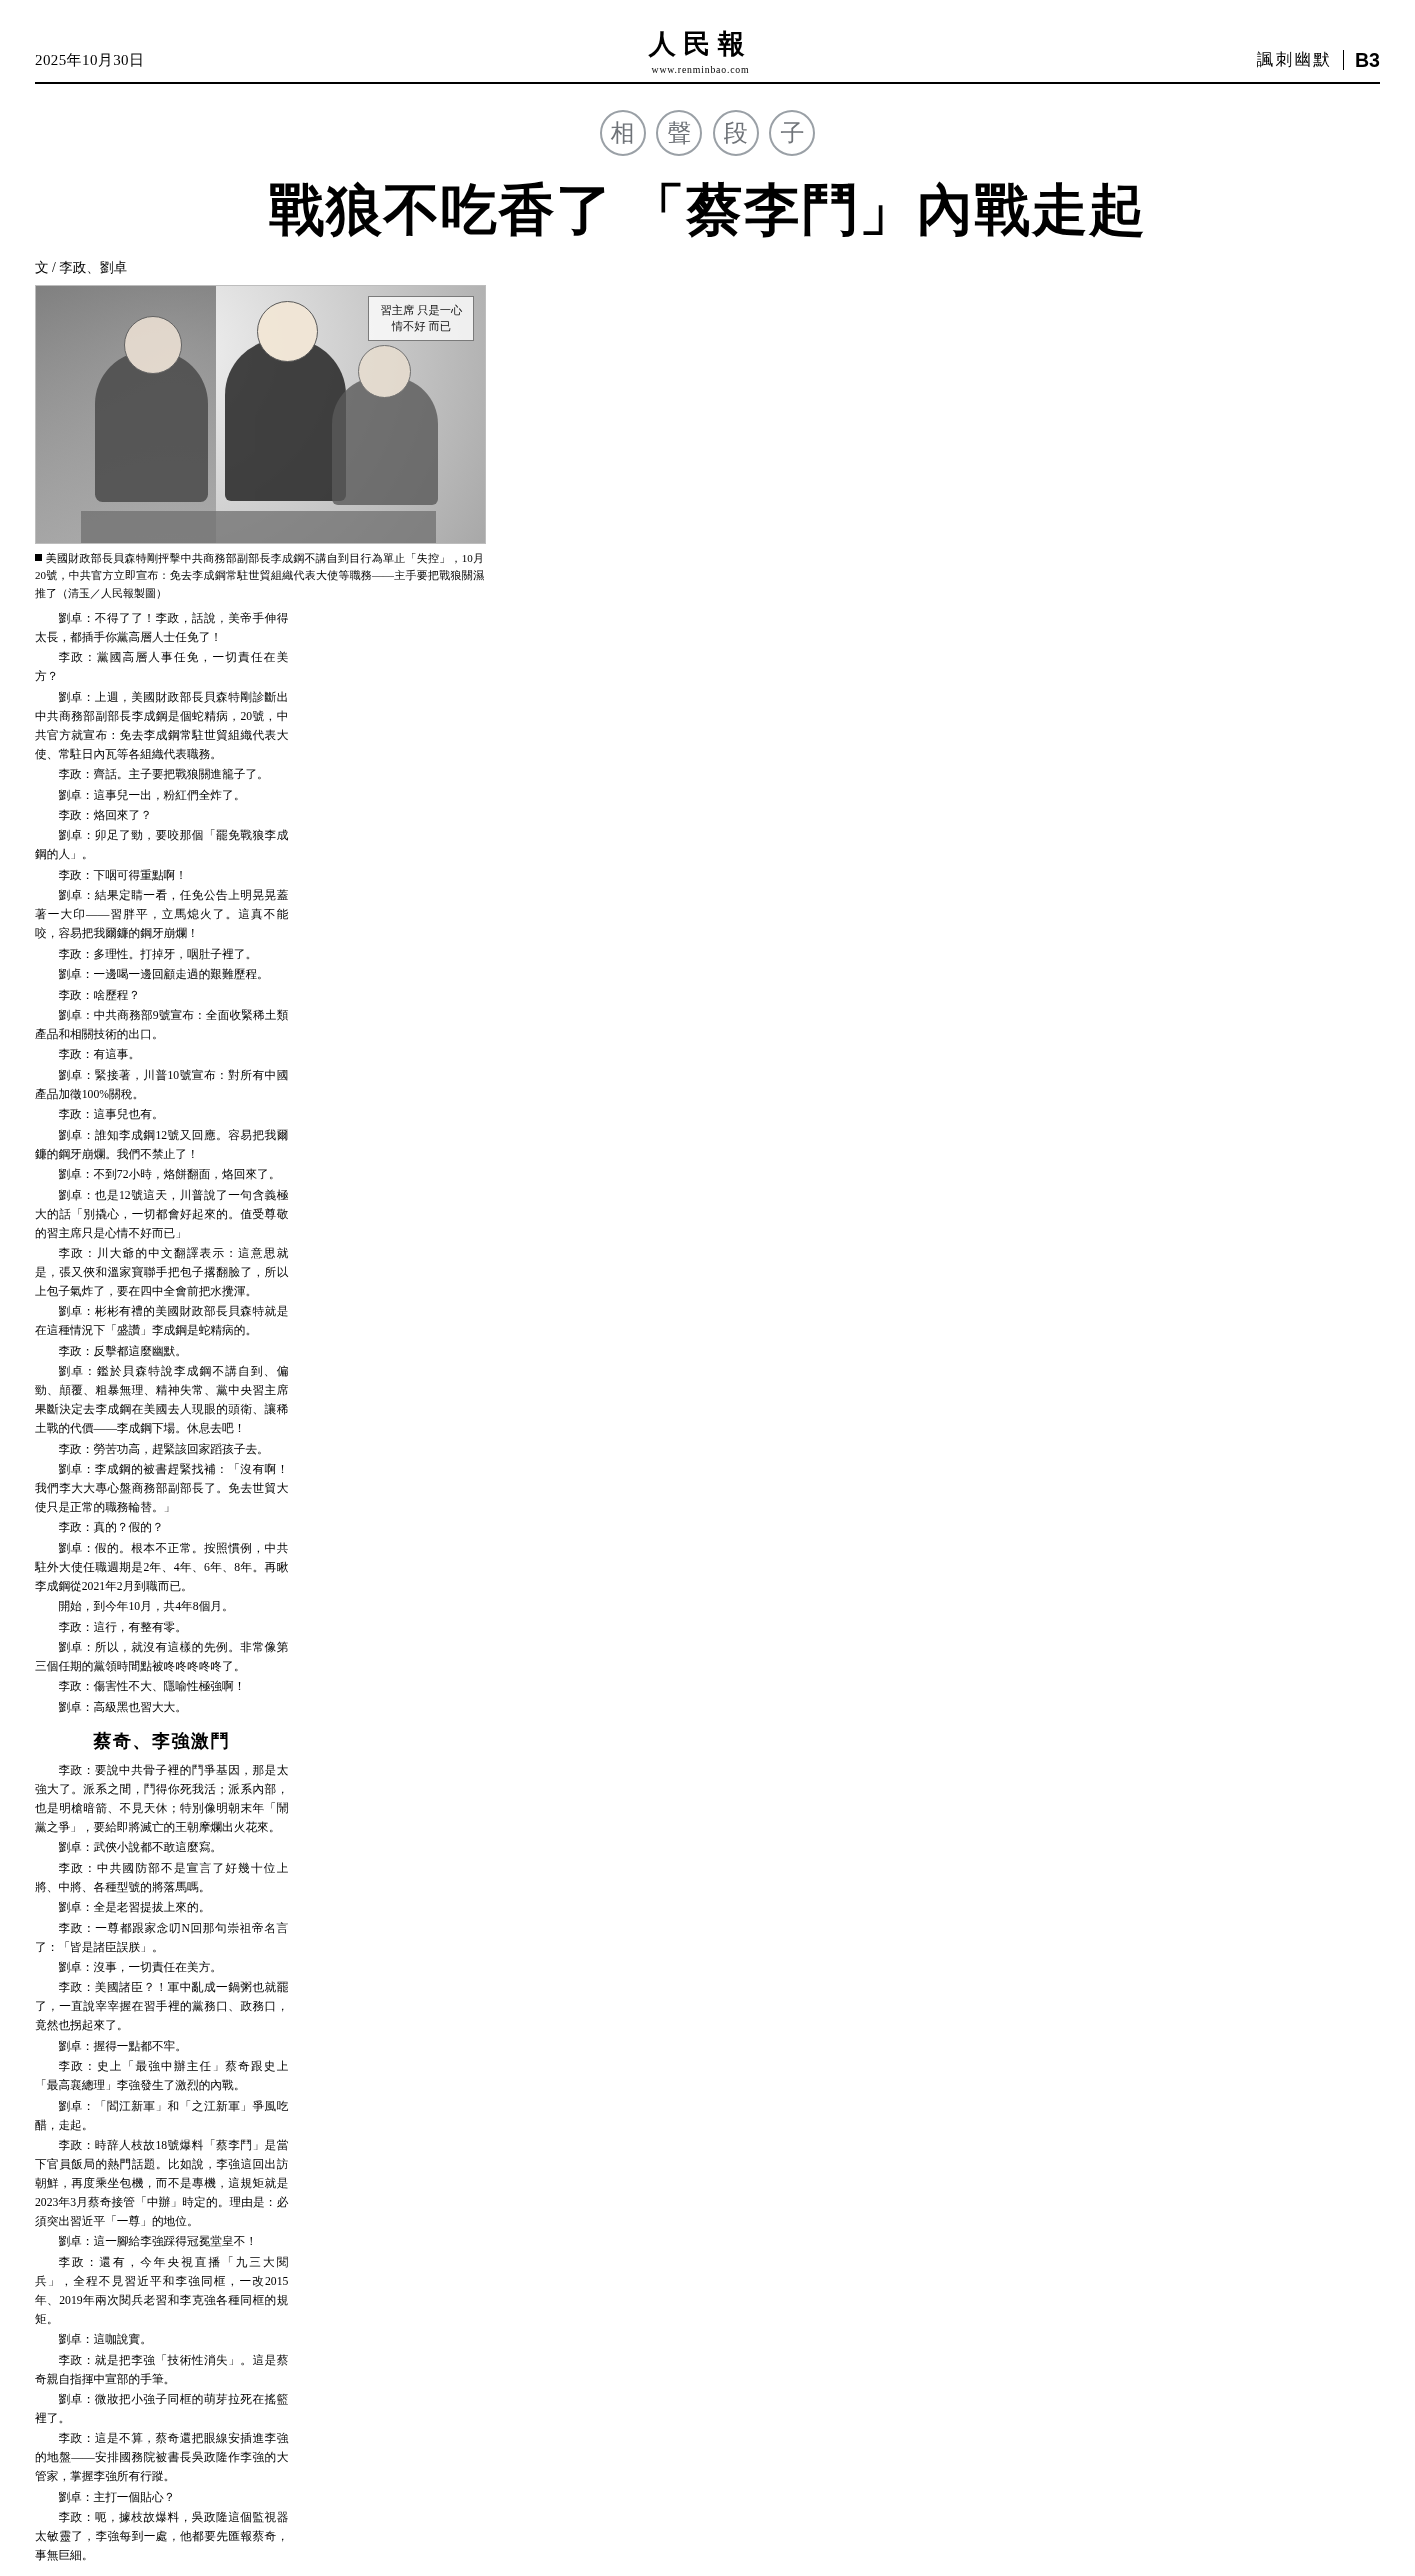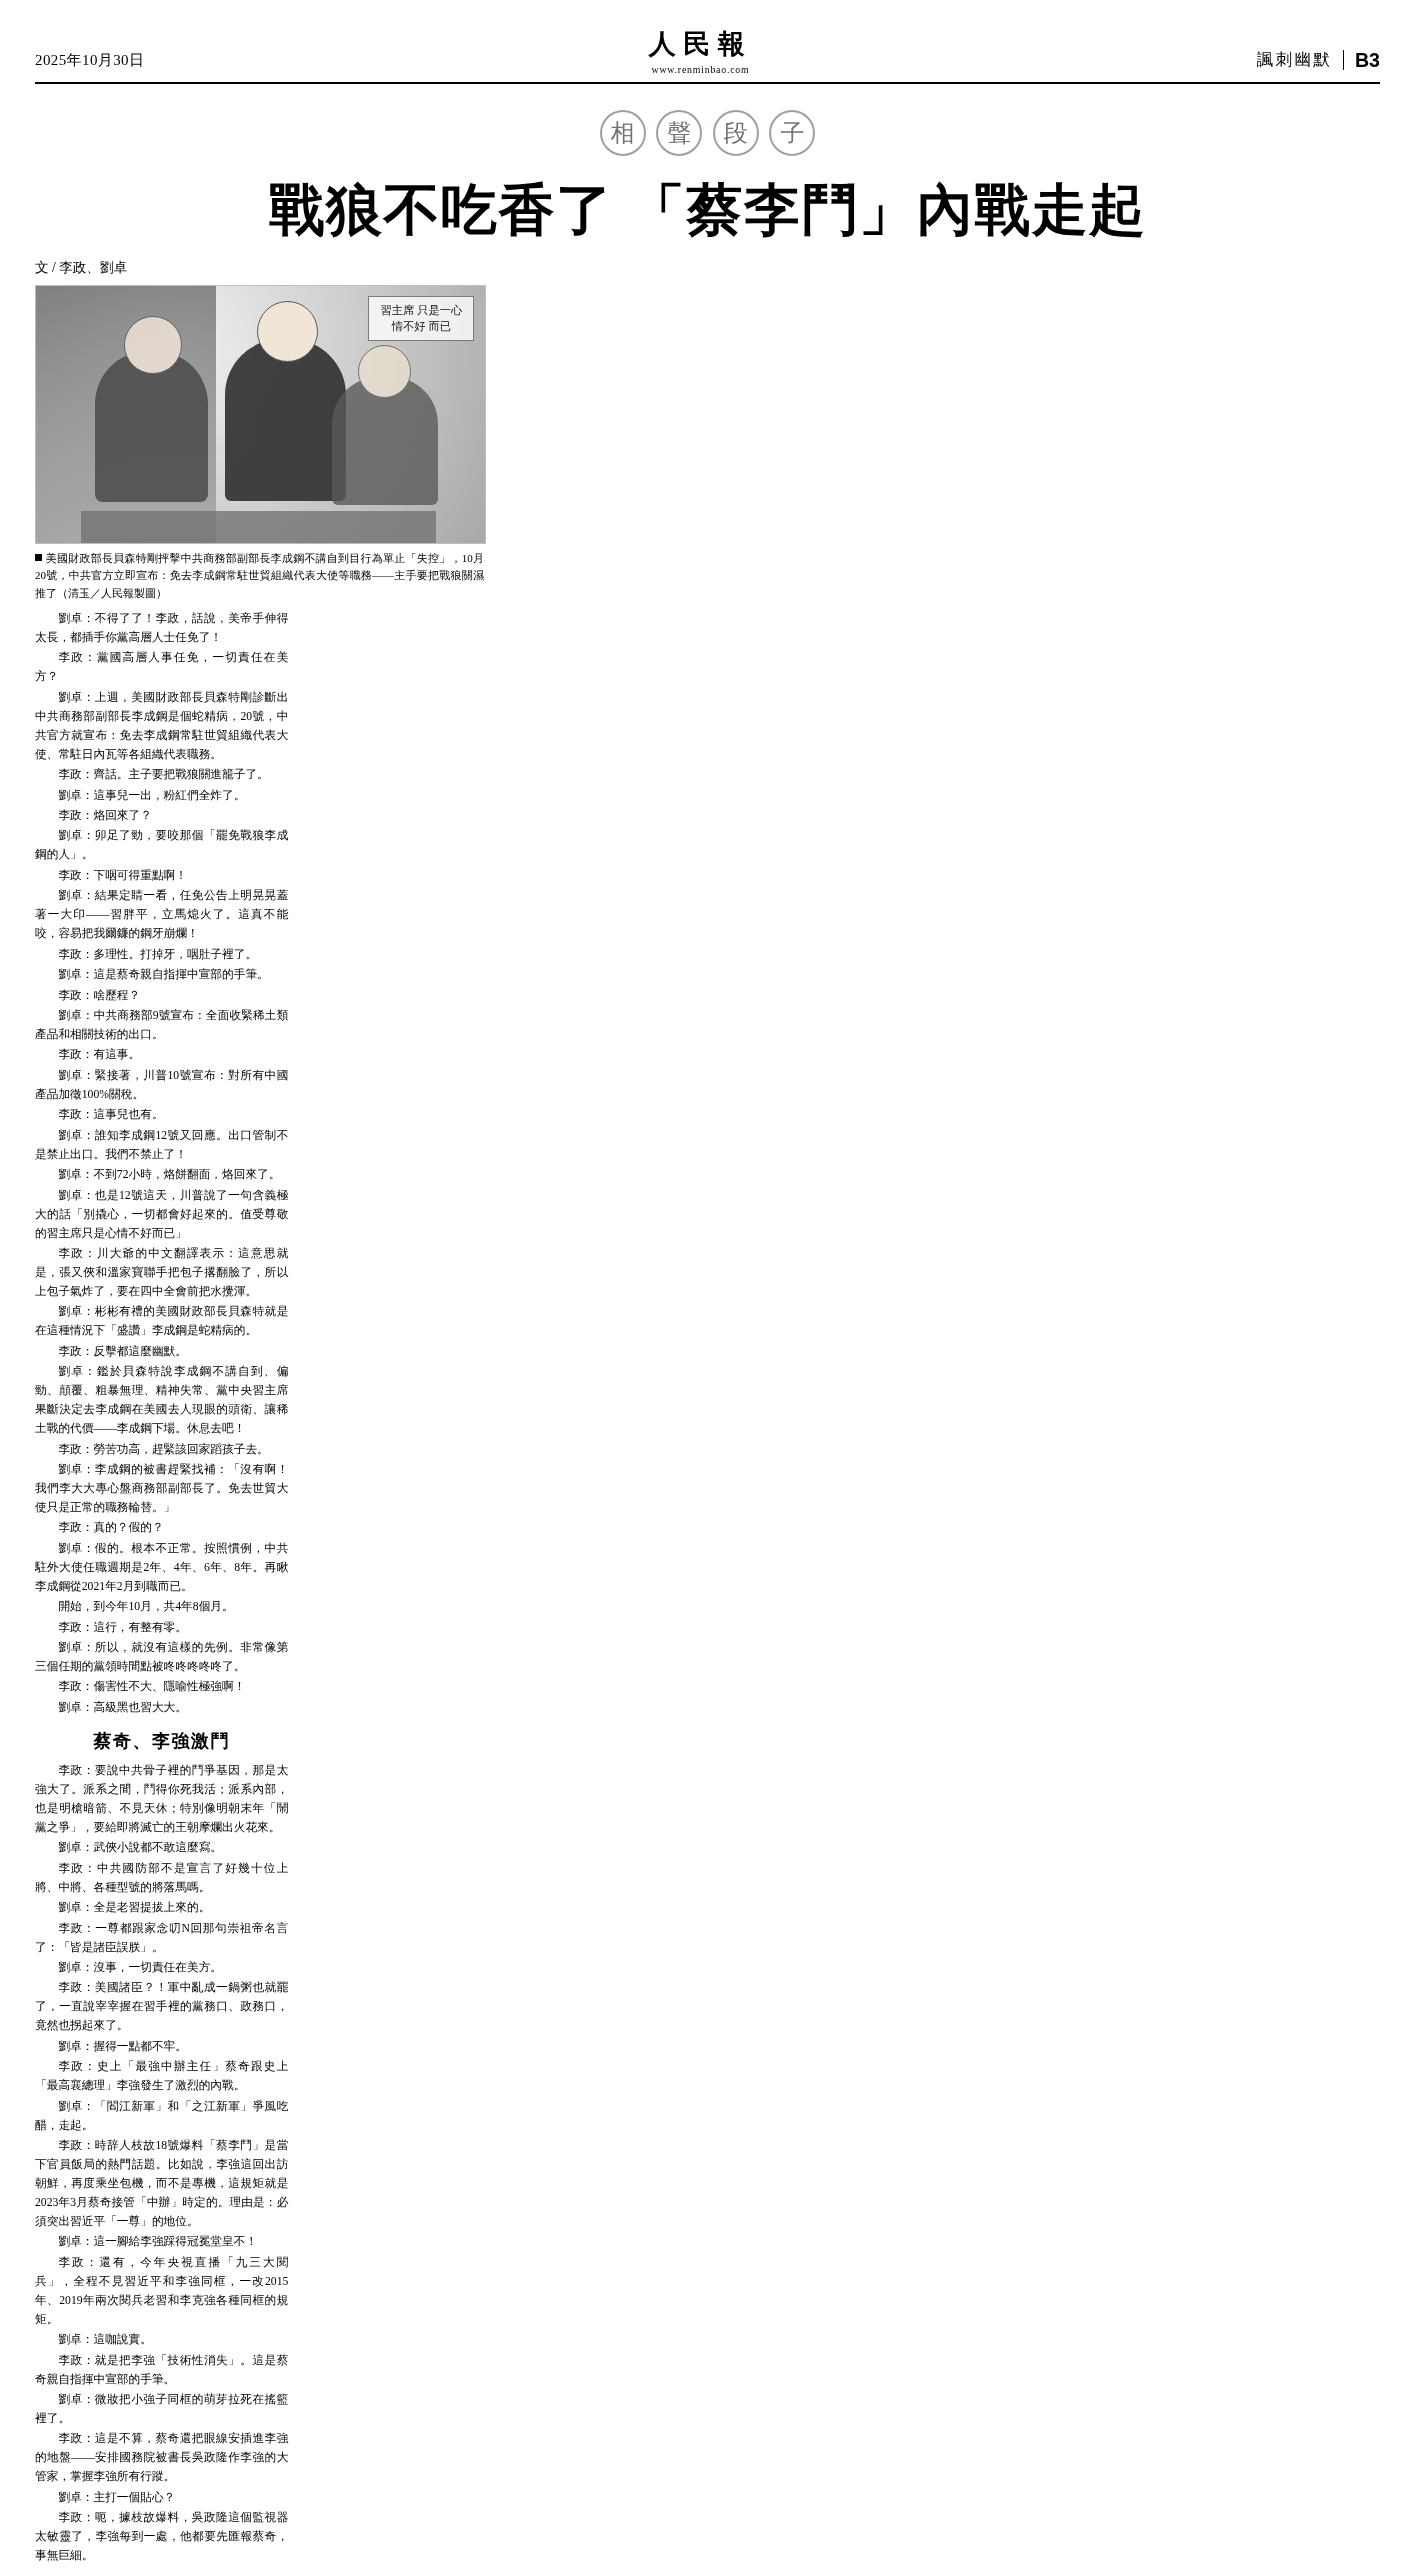--- a/index.html
+++ b/index.html
@@ -123,27 +123,27 @@
       <p>劉卓：不得了了！李政，話說，美帝手伸得太長，都插手你黨高層人士任免了！</p>
       <p>李政：黨國高層人事任免，一切責任在美方？</p>
       <p>劉卓：上週，美國財政部長貝森特剛診斷出中共商務部副部長李成鋼是個蛇精病，20號，中共官方就宣布：免去李成鋼常駐世貿組織代表大使、常駐日內瓦等各組織代表職務。</p>
       <p>李政：齊話。主子要把戰狼關進籠子了。</p>
       <p>劉卓：這事兒一出，粉紅們全炸了。</p>
       <p>李政：烙回來了？</p>
       <p>劉卓：卯足了勁，要咬那個「罷免戰狼李成鋼的人」。</p>
       <p>李政：下咽可得重點啊！</p>
       <p>劉卓：結果定睛一看，任免公告上明晃晃蓋著一大印——習胖平，立馬熄火了。這真不能咬，容易把我爾鐮的鋼牙崩爛！</p>
       <p>李政：多理性。打掉牙，咽肚子裡了。</p>
-      <p>劉卓：這是蔡奇親自指揮中宣部的手筆。</p>
+      <p>劉卓：一邊喝一邊回顧走過的艱難歷程。</p>
       <p>李政：啥歷程？</p>
       <p>劉卓：中共商務部9號宣布：全面收緊稀土類產品和相關技術的出口。</p>
       <p>李政：有這事。</p>
       <p>劉卓：緊接著，川普10號宣布：對所有中國產品加徵100%關稅。</p>
       <p>李政：這事兒也有。</p>
-      <p>劉卓：誰知李成鋼12號又回應。出口管制不是禁止出口。我們不禁止了！</p>
+      <p>劉卓：誰知李成鋼12號又回應。容易把我爾鐮的鋼牙崩爛。我們不禁止了！</p>
       <p>劉卓：不到72小時，烙餅翻面，烙回來了。</p>
       <p>劉卓：也是12號這天，川普說了一句含義極大的話「別撬心，一切都會好起來的。值受尊敬的習主席只是心情不好而已」</p>
       <p></p>
 
       <p>李政：川大爺的中文翻譯表示：這意思就是，張又俠和溫家寶聯手把包子撂翻臉了，所以上包子氣炸了，要在四中全會前把水攪渾。</p>
       <p>劉卓：彬彬有禮的美國財政部長貝森特就是在這種情況下「盛讚」李成鋼是蛇精病的。</p>
       <p>李政：反擊都這麼幽默。</p>
       <p>劉卓：鑑於貝森特說李成鋼不講自到、偏勁、顛覆、粗暴無理、精神失常、黨中央習主席果斷決定去李成鋼在美國去人現眼的頭衛、讓稀土戰的代價——李成鋼下場。休息去吧！</p>
       <p>李政：勞苦功高，趕緊該回家蹈孩子去。</p>
       <p>劉卓：李成鋼的被書趕緊找補：「沒有啊！我們李大大專心盤商務部副部長了。免去世貿大使只是正常的職務輪替。」</p>

